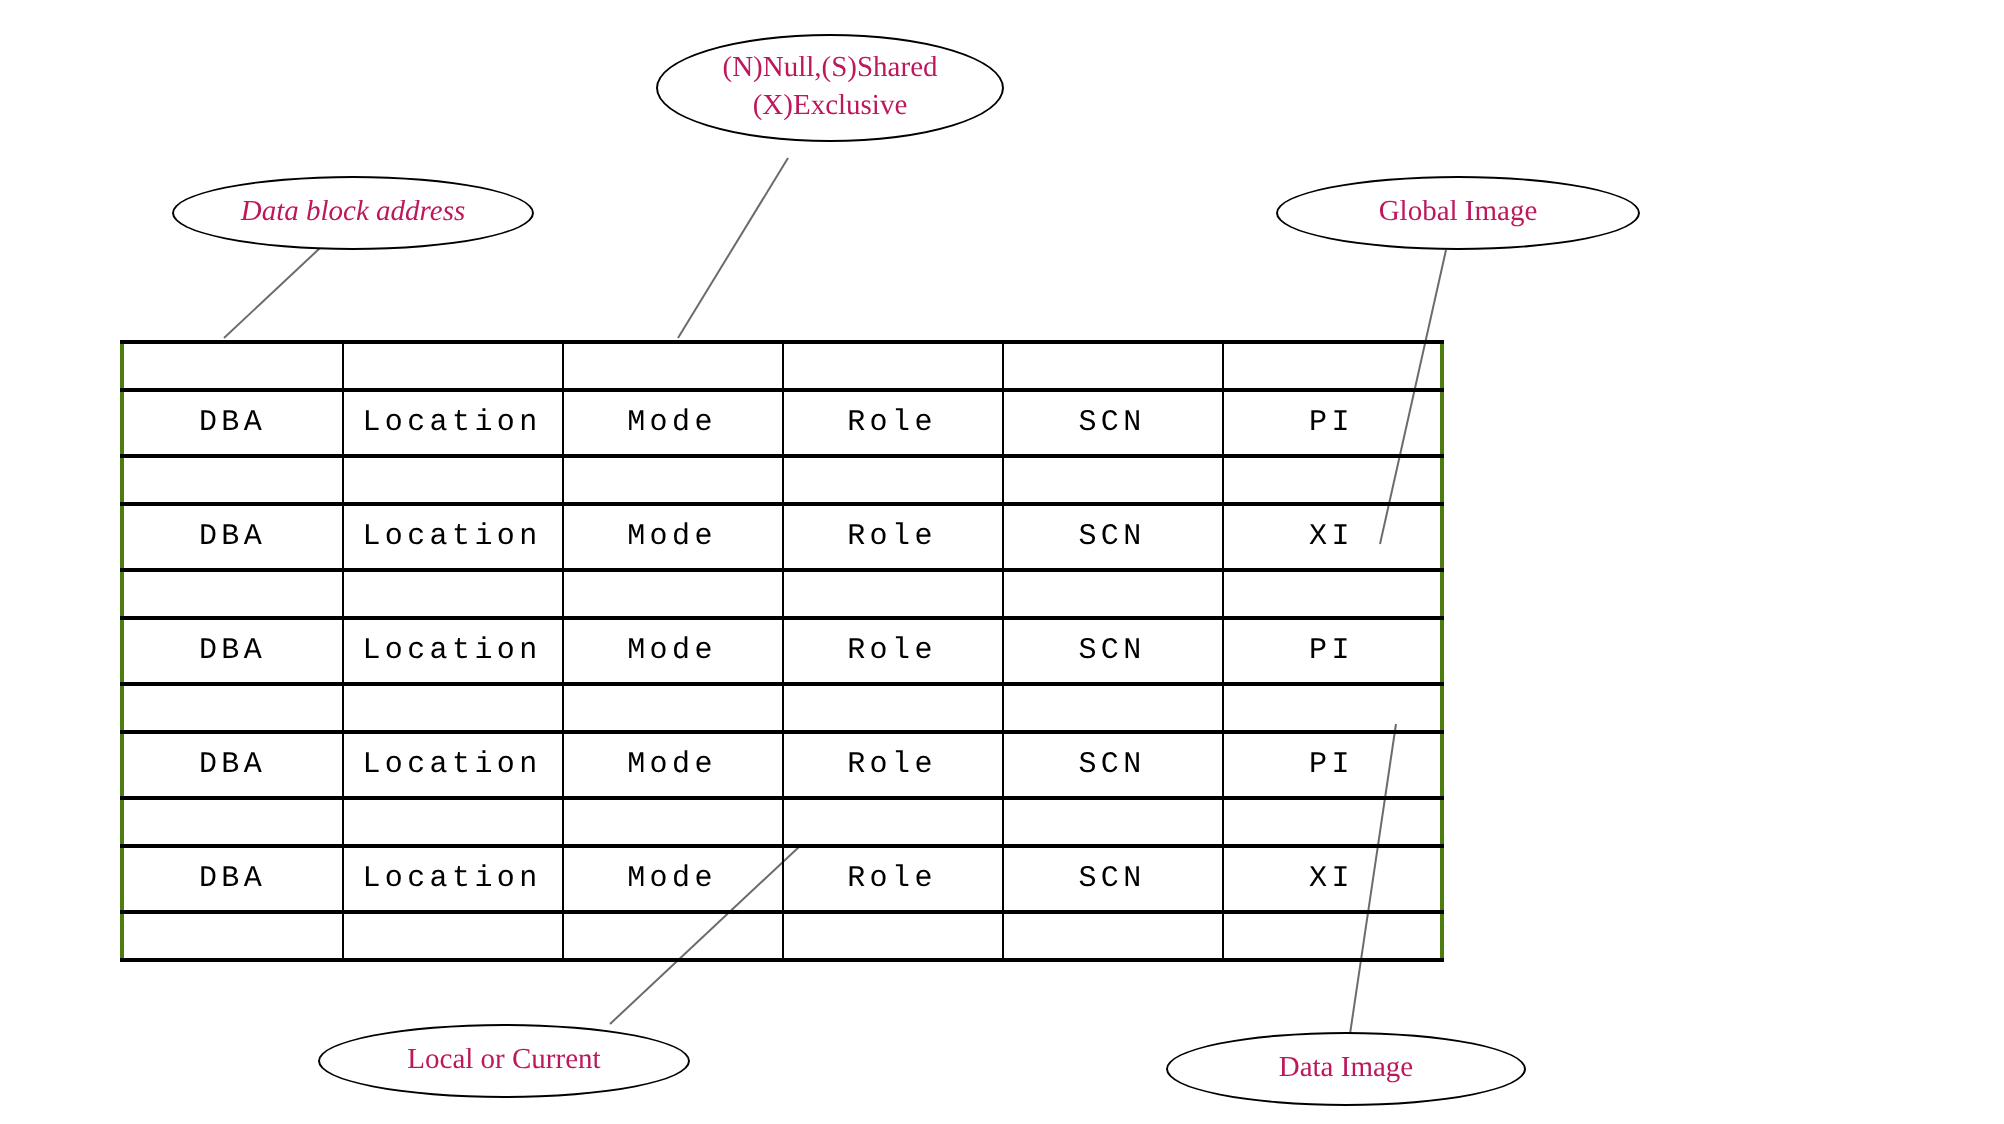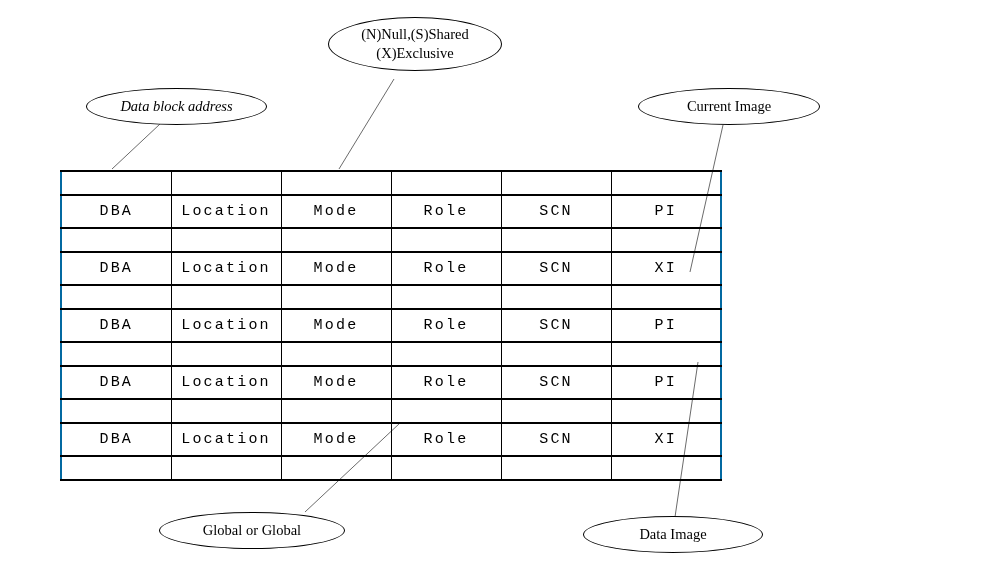--- a/index.html
+++ b/index.html
@@ -33,21 +33,21 @@
     border: 1px solid #000000;
     border-radius: 50%;
     background: #ffffff;
     display: flex;
     align-items: center;
     justify-content: center;
     text-align: center;
     font-family: "Liberation Serif", serif;
     font-size: 14.5px;
     line-height: 1.28;
-    color: #000000;
+    color: #be185d;
     white-space: pre-line;
   }
   
   #grid-table {
     position: absolute;
     left: 60px;
     top: 170px;
     width: 660px;
     height: 298px;
     border-collapse: collapse;
@@ -72,21 +72,21 @@
     height: 22px;
   }
   #grid-table tr.data-row td {
     height: 31px;
   }
   #grid-table col {
     width: 110px;
   }
   
   #grid-table {
-    border: 2px solid #0369a1;
+    border: 2px solid #4d7c0f;
     padding-left: 29px;
   }
 </style>
 </head>
 <body>
 
 <div id="canvas">
 
   <svg id="leaders" viewBox="0 0 1002 562" xmlns="http://www.w3.org/2000/svg">
       <line x1="160" y1="124" x2="112" y2="169" stroke="#6b6b6b" stroke-width="1"></line>
@@ -194,18 +194,18 @@
           <td></td>
           <td></td>
         </tr>
       </tbody>
   </table>
 
   <div id="callout-layer">
       <div class="callout" style="left: 86px; top: 88px; width: 181px; height: 37px; font-style: italic;">Data block address</div>
       <div class="callout" style="left: 328px; top: 17px; width: 174px; height: 54px;">(N)Null,(S)Shared
 (X)Exclusive</div>
-      <div class="callout" style="left: 638px; top: 88px; width: 182px; height: 37px;">Current Image</div>
-      <div class="callout" style="left: 159px; top: 512px; width: 186px; height: 37px;">Global or Global</div>
+      <div class="callout" style="left: 638px; top: 88px; width: 182px; height: 37px;">Global Image</div>
+      <div class="callout" style="left: 159px; top: 512px; width: 186px; height: 37px;">Local or Current</div>
       <div class="callout" style="left: 583px; top: 516px; width: 180px; height: 37px;">Data  Image</div>
     </div>
 
 </div>
 
 </body></html>

